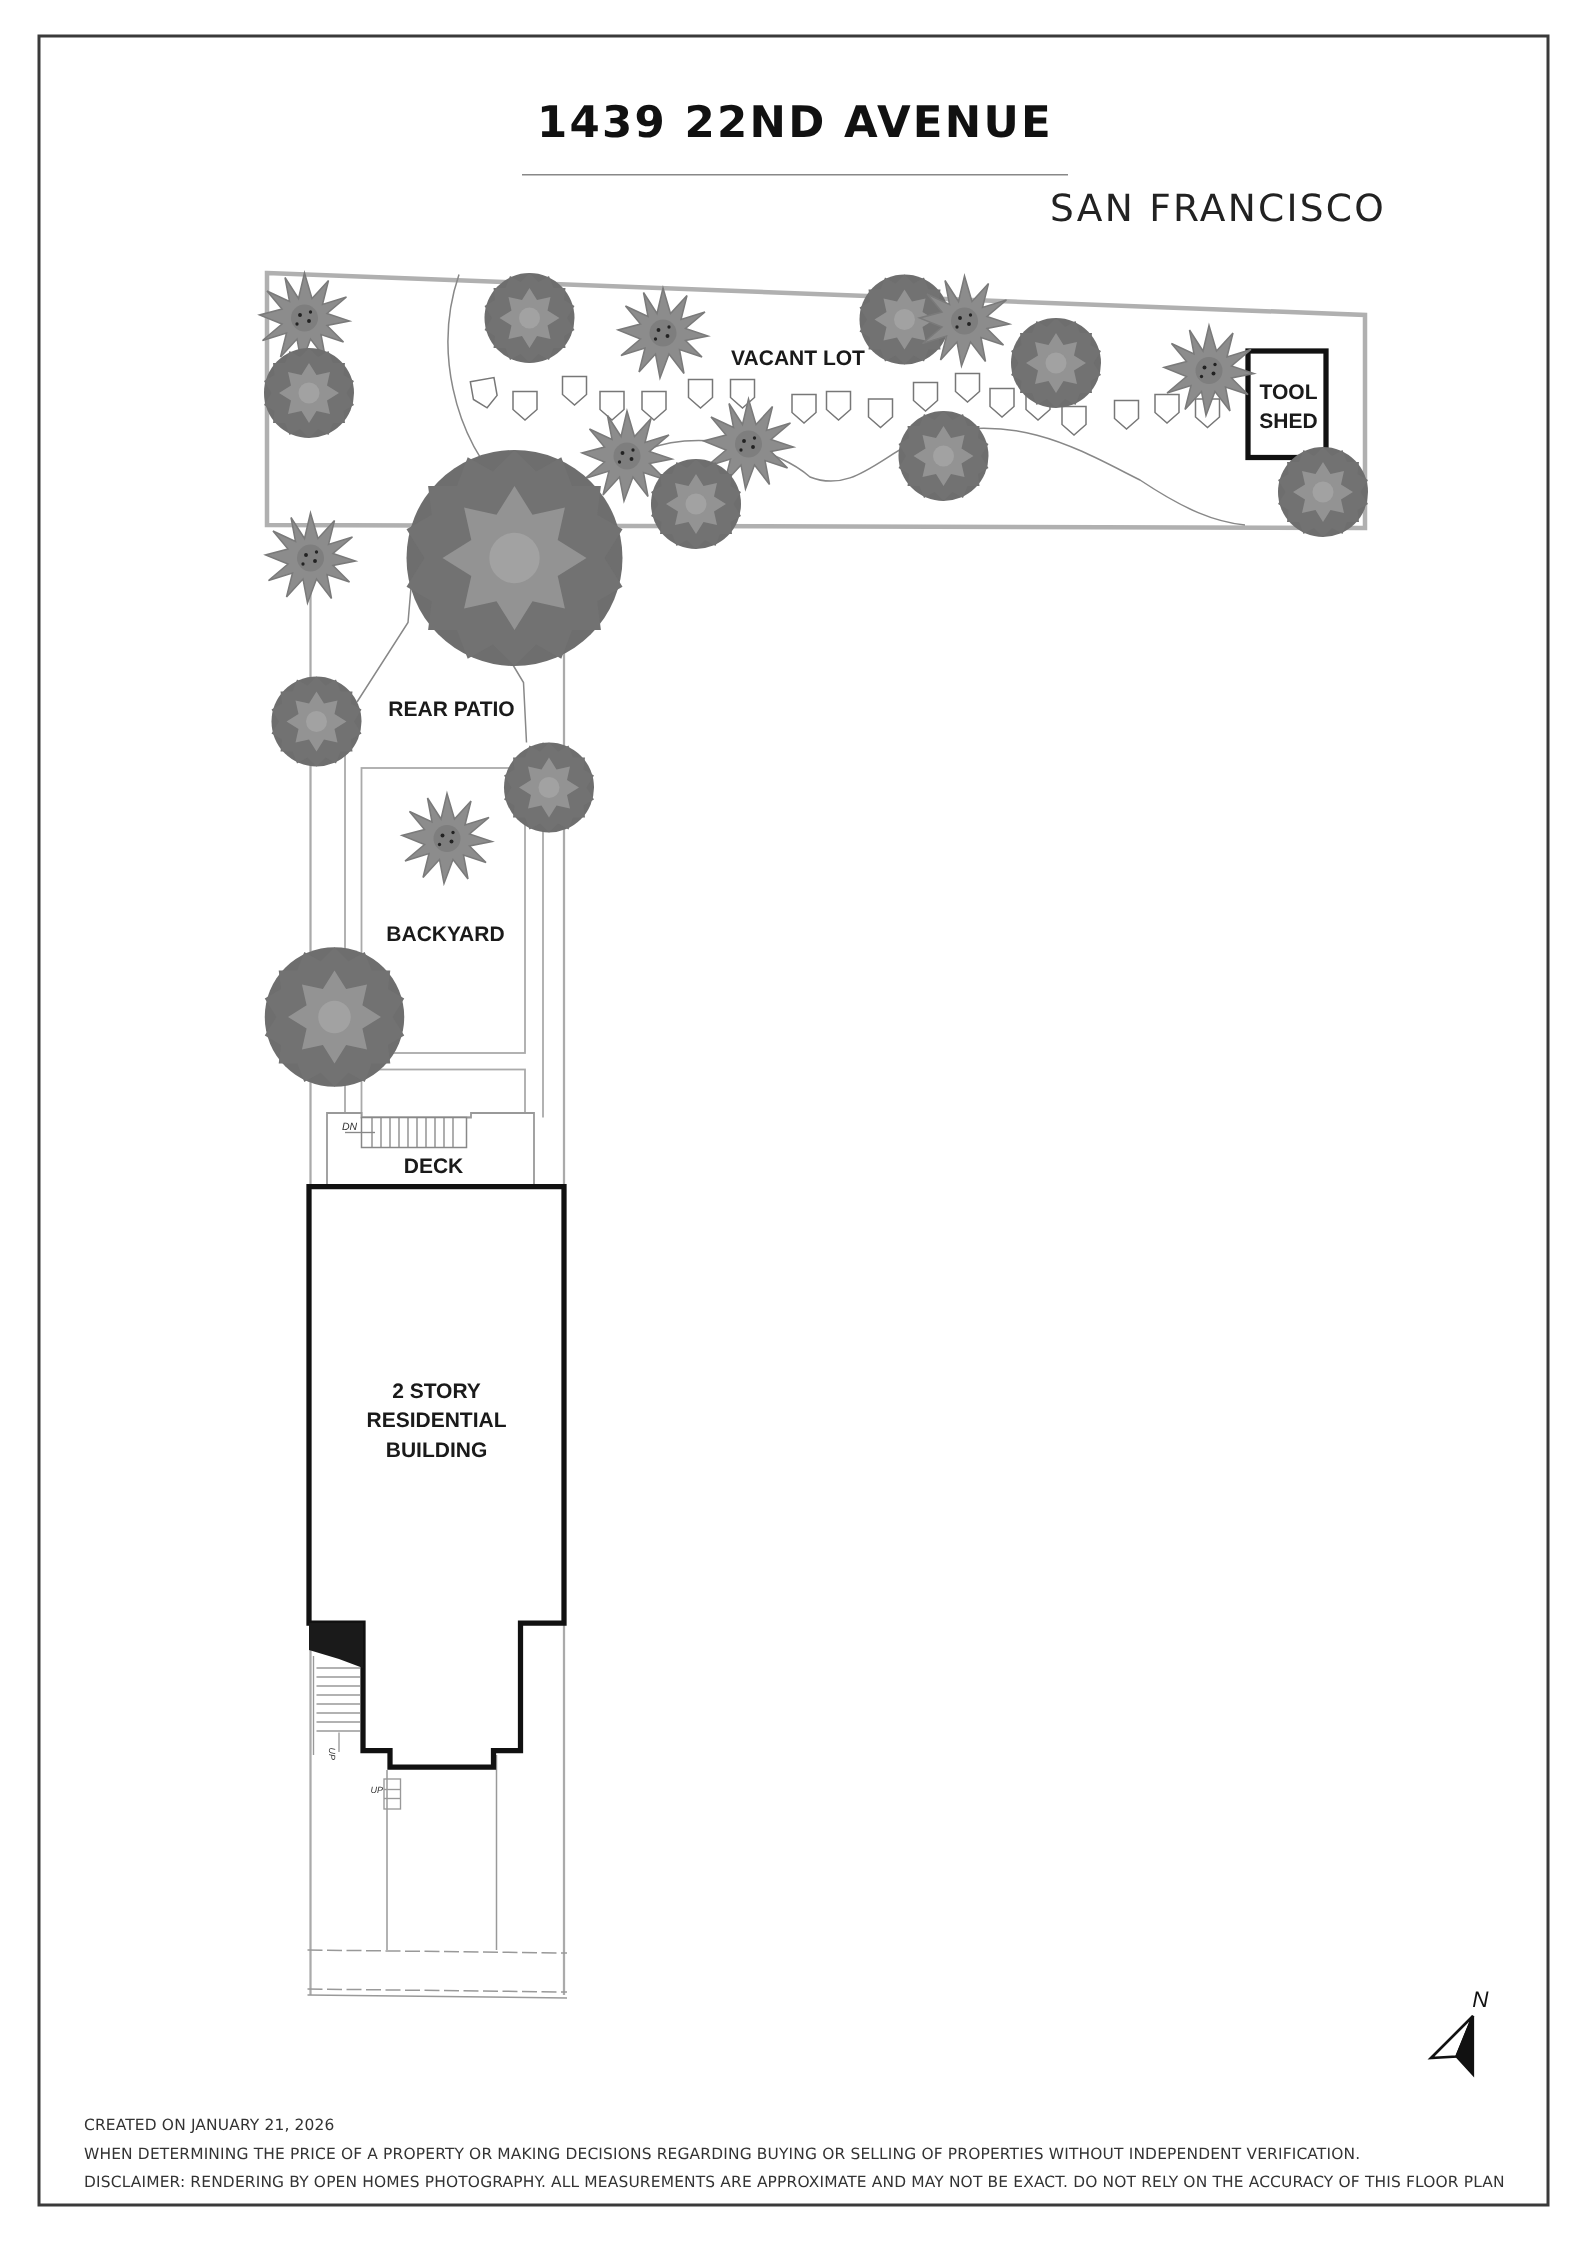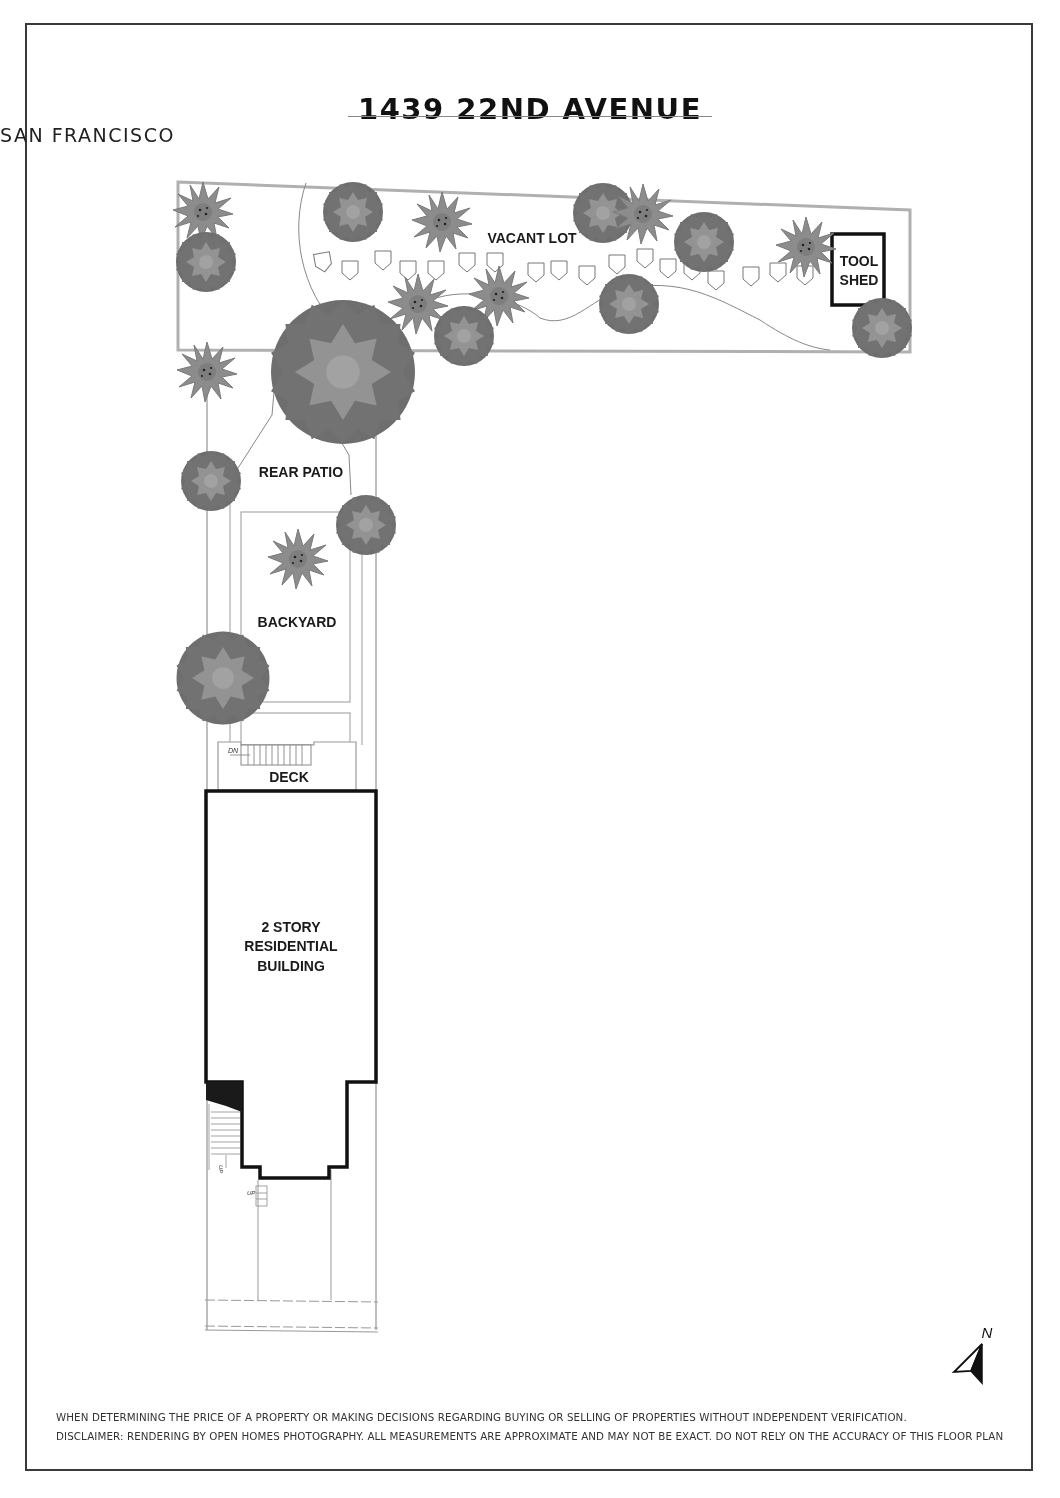--- a/index.html
+++ b/index.html
@@ -1,20 +1,20 @@
 <!DOCTYPE html>
 <html><head>
   <meta charset="utf-8">
   <style>
     html, body { margin: 0; padding: 0; background: #ffffff; }
     body { width: 1060px; height: 1498px; position: relative; overflow: hidden; font-family: "DejaVu Sans", sans-serif; }
     .frame { position: absolute; left: 25px; top: 23px; width: 1008px; height: 1448px; border: 2px solid #3a3a3a; box-sizing: border-box; }
-    .title { position: absolute; left: 0; width: 1060px; top: 92px; text-align: center; font-family: "DejaVu Sans", sans-serif; font-weight: bold; font-size: 29px; letter-spacing: 1.5px; color: #111; }
+    .title { position: absolute; left: 0; width: 1060px; top: 64px; text-align: center; font-family: "DejaVu Sans", sans-serif; font-weight: bold; font-size: 29px; letter-spacing: 1.5px; color: #111; }
     .title-rule { position: absolute; left: 348px; top: 116px; width: 364px; height: 1px; background: #888; }
-    .subtitle { position: absolute; left: 0; width: 924px; top: 124px; text-align: left; font-family: "DejaVu Sans", sans-serif; font-size: 19px; letter-spacing: 1.5px; color: #222; }
+    .subtitle { position: absolute; left: 0; width: 924px; top: 124px; text-align: right; font-family: "DejaVu Sans", sans-serif; font-size: 25px; letter-spacing: 1.5px; color: #222; }
     svg.plan { position: absolute; left: 0; top: 0; width: 1060px; height: 1498px; }
     .lbl { font-family: "Liberation Sans", sans-serif; font-weight: bold; fill: #1a1a1a; }
     .tiny { font-family: "Liberation Sans", sans-serif; font-style: italic; fill: #333; }
     .footer { position: absolute; left: 56px; top: 1408px; font-family: "DejaVu Sans", sans-serif; font-size: 10.3px; color: #333; line-height: 19px; letter-spacing: 0.1px; }
     .footer div { white-space: nowrap; }
   </style>
 </head>
 <body>
 
 <div class="frame"></div>
@@ -173,15 +173,16 @@
   </g>
 
   <g>
     <polygon points="982,1344 954,1372 971,1371" fill="#fff" stroke="#111" stroke-width="1.8" stroke-linejoin="miter"></polygon>
     <polygon points="982,1344 971,1371 982,1383" fill="#111" stroke="#111" stroke-width="1.5"></polygon>
     <text x="987" y="1338" font-family="Liberation Sans, sans-serif" font-style="italic" font-size="15" fill="#111" text-anchor="middle">N</text>
   </g>
 </svg>
 
 <div class="footer">
+  <div>CREATED ON JANUARY 21, 2026</div>
   <div>WHEN DETERMINING THE PRICE OF A PROPERTY OR MAKING DECISIONS REGARDING BUYING OR SELLING OF PROPERTIES WITHOUT INDEPENDENT VERIFICATION.</div>
   <div>DISCLAIMER: RENDERING BY OPEN HOMES PHOTOGRAPHY. ALL MEASUREMENTS ARE APPROXIMATE AND MAY NOT BE EXACT. DO NOT RELY ON THE ACCURACY OF THIS FLOOR PLAN</div>
 </div>
 
 </body></html>

